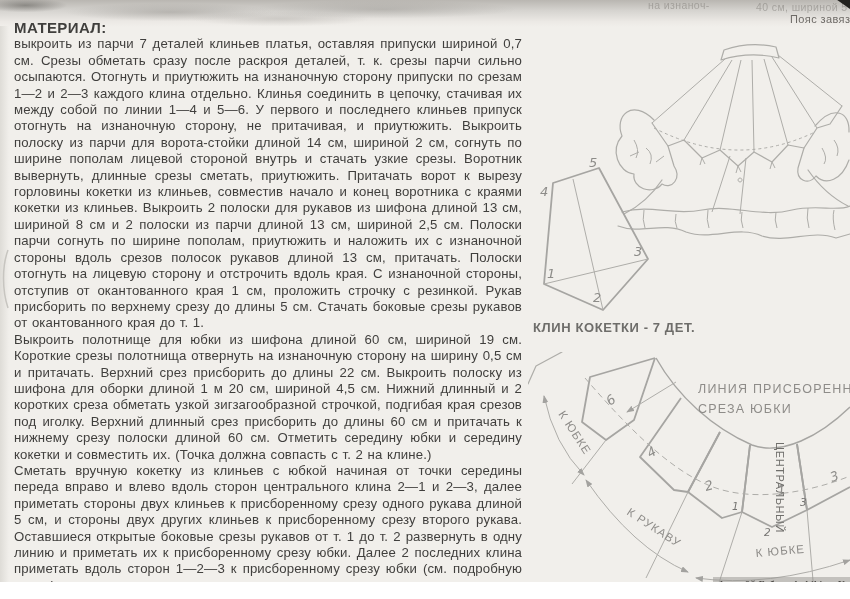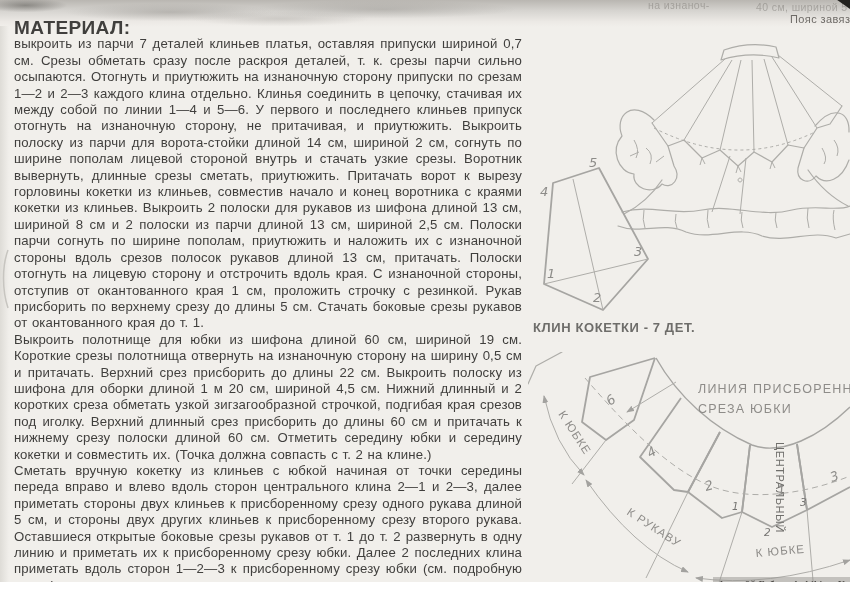--- a/index.html
+++ b/index.html
@@ -35,21 +35,21 @@
     position:absolute; right:0; top:0; width:16px; height:9px;
     background:#23221f; clip-path:polygon(20% 0,100% 0,100% 100%);
   }
   
   .text-col{
     position:absolute; left:14px; top:20px; width:508px;
     font-size:13.2px; line-height:16.4px; letter-spacing:.12px; word-spacing:.8px;
     text-align:justify; color:#403f3d;
   }
   .text-col h2{
-    font-size:19px; line-height:16.4px; margin:0; font-weight:700;
+    font-size:15px; line-height:16.4px; margin:0; font-weight:700;
     letter-spacing:.4px; text-align:left;
   }
   .text-col p{margin:0;}
   .p-mat{margin:0 0 15px 0 !important;}
   
   .diagram{position:absolute;}
   .diagram svg{display:block;}
   .sketch{stroke:#aeada9; stroke-width:1.2; fill:none; stroke-linecap:round; stroke-linejoin:round;}
   .sketch-thick{stroke:#a6a5a2; stroke-width:1.8; fill:none; stroke-linejoin:round;}
   .thin{stroke:#aeada9; stroke-width:1; fill:none;}

